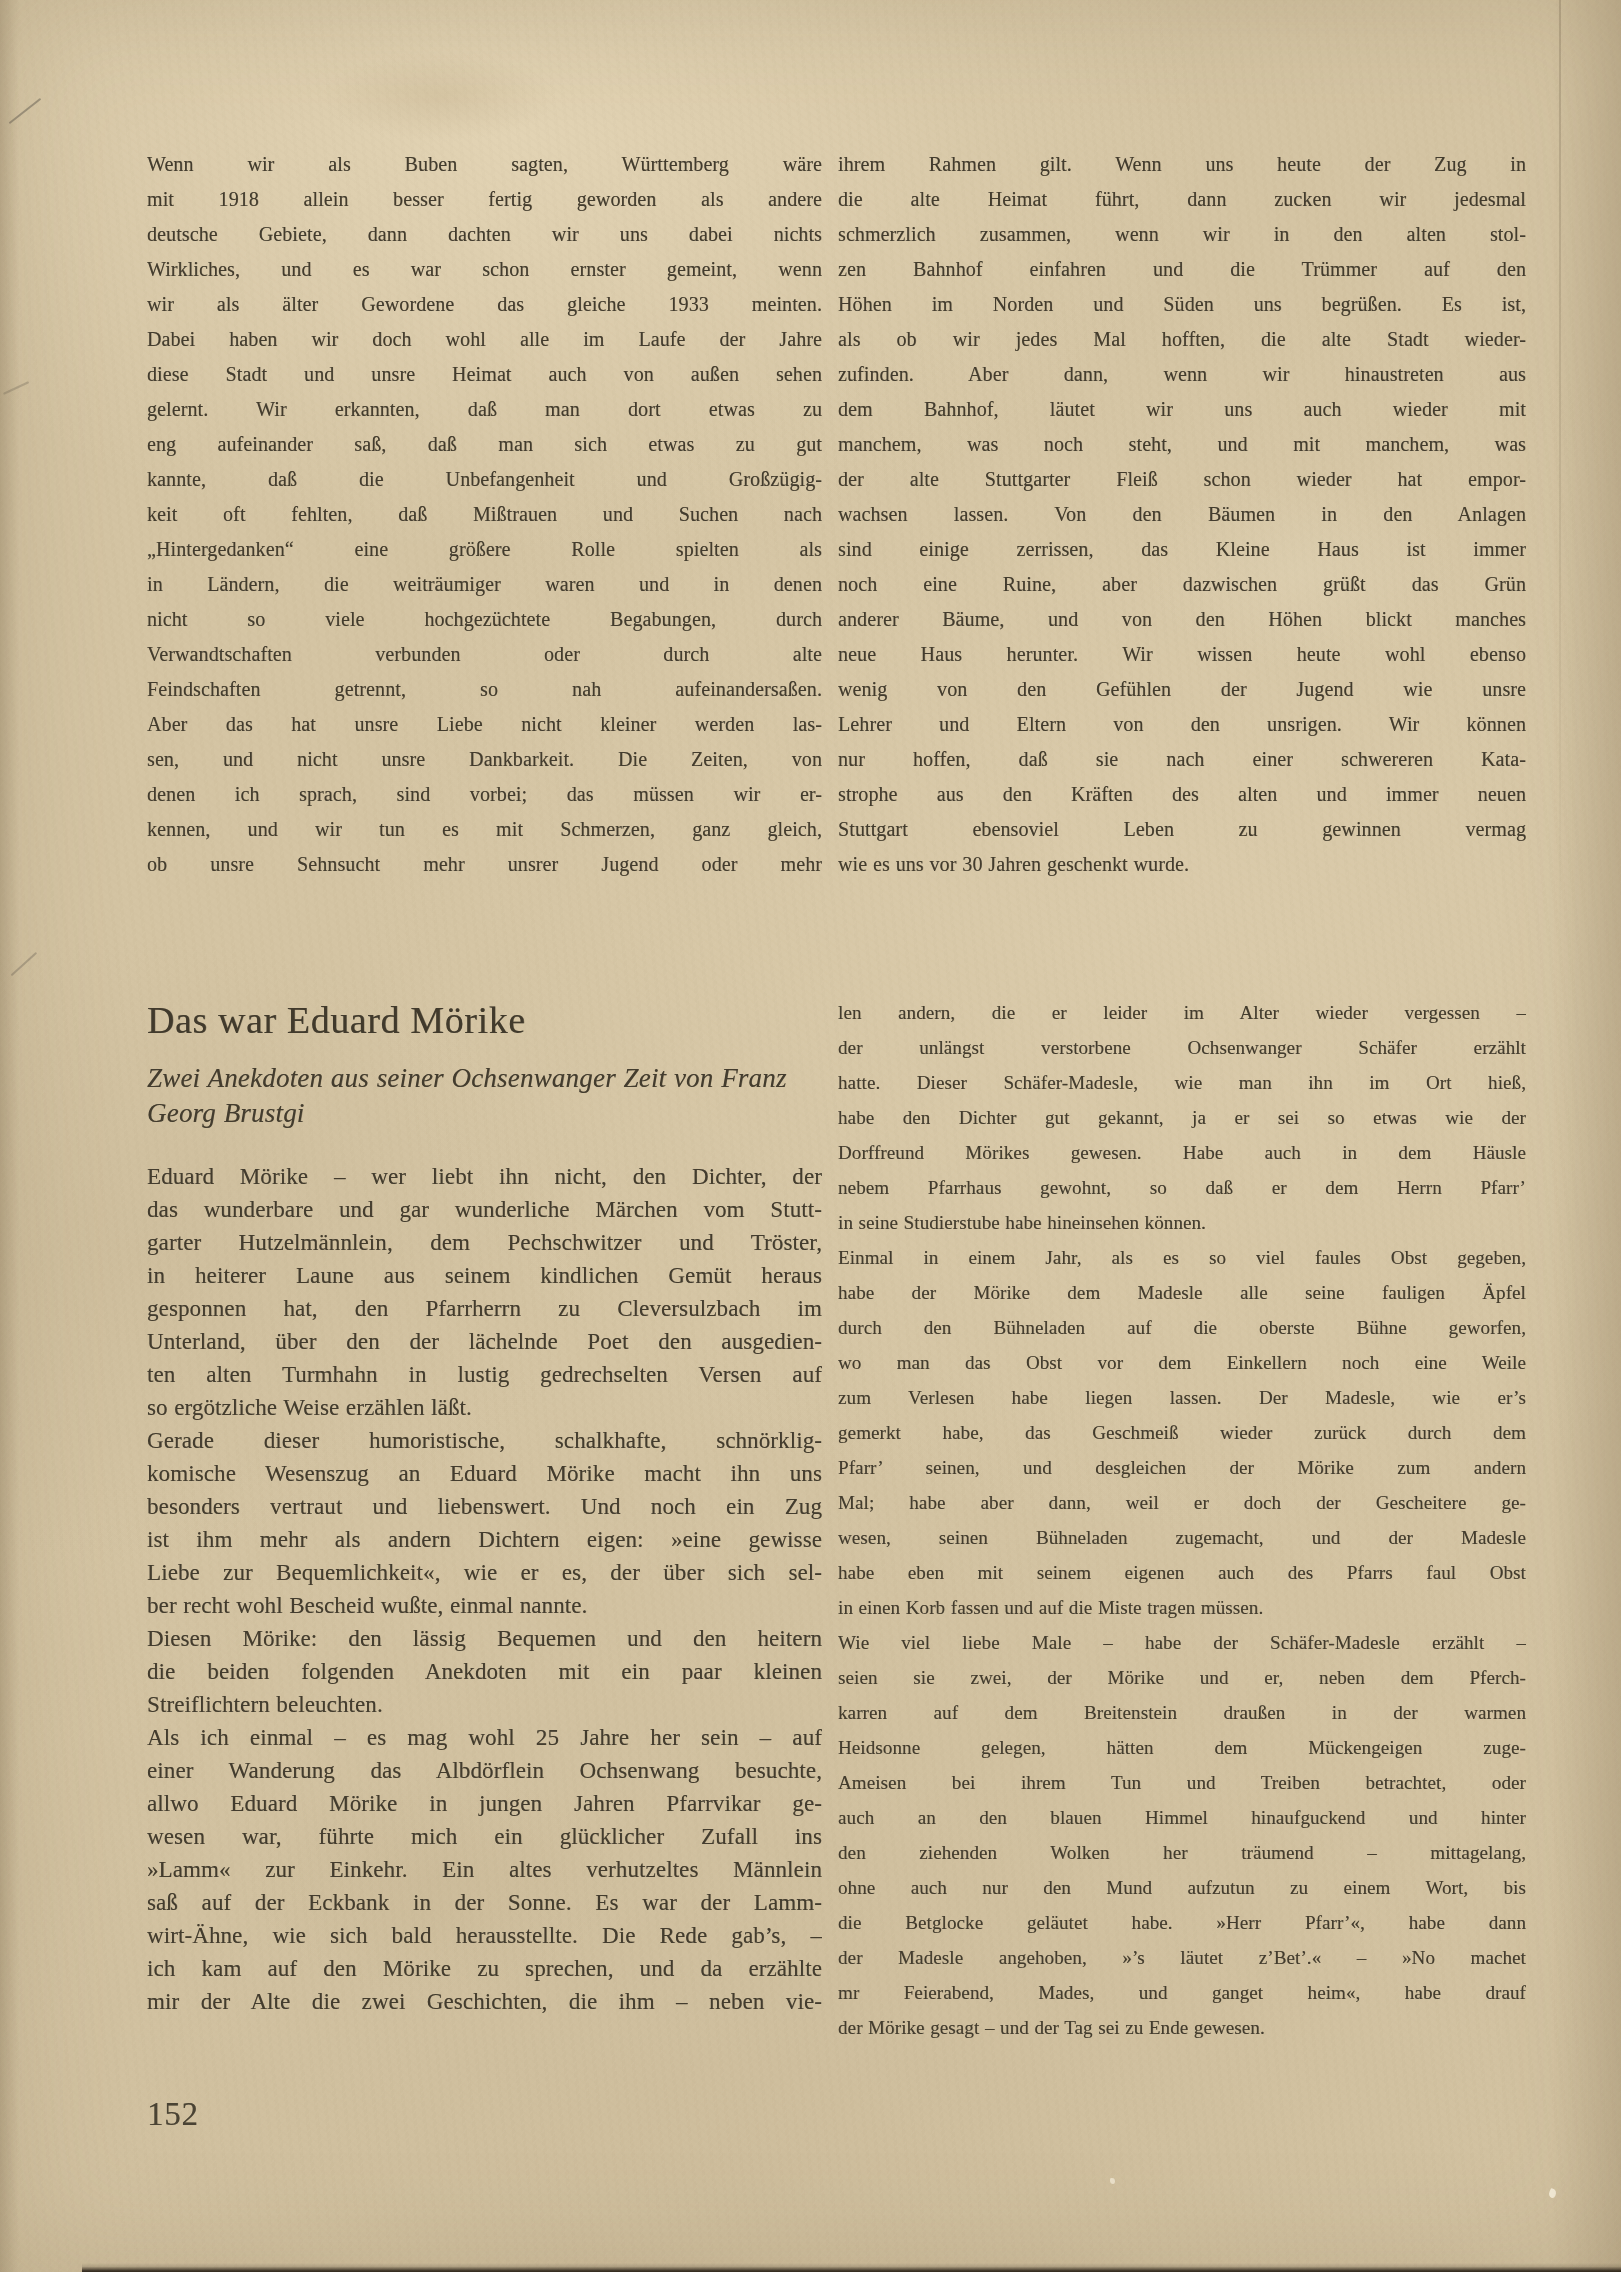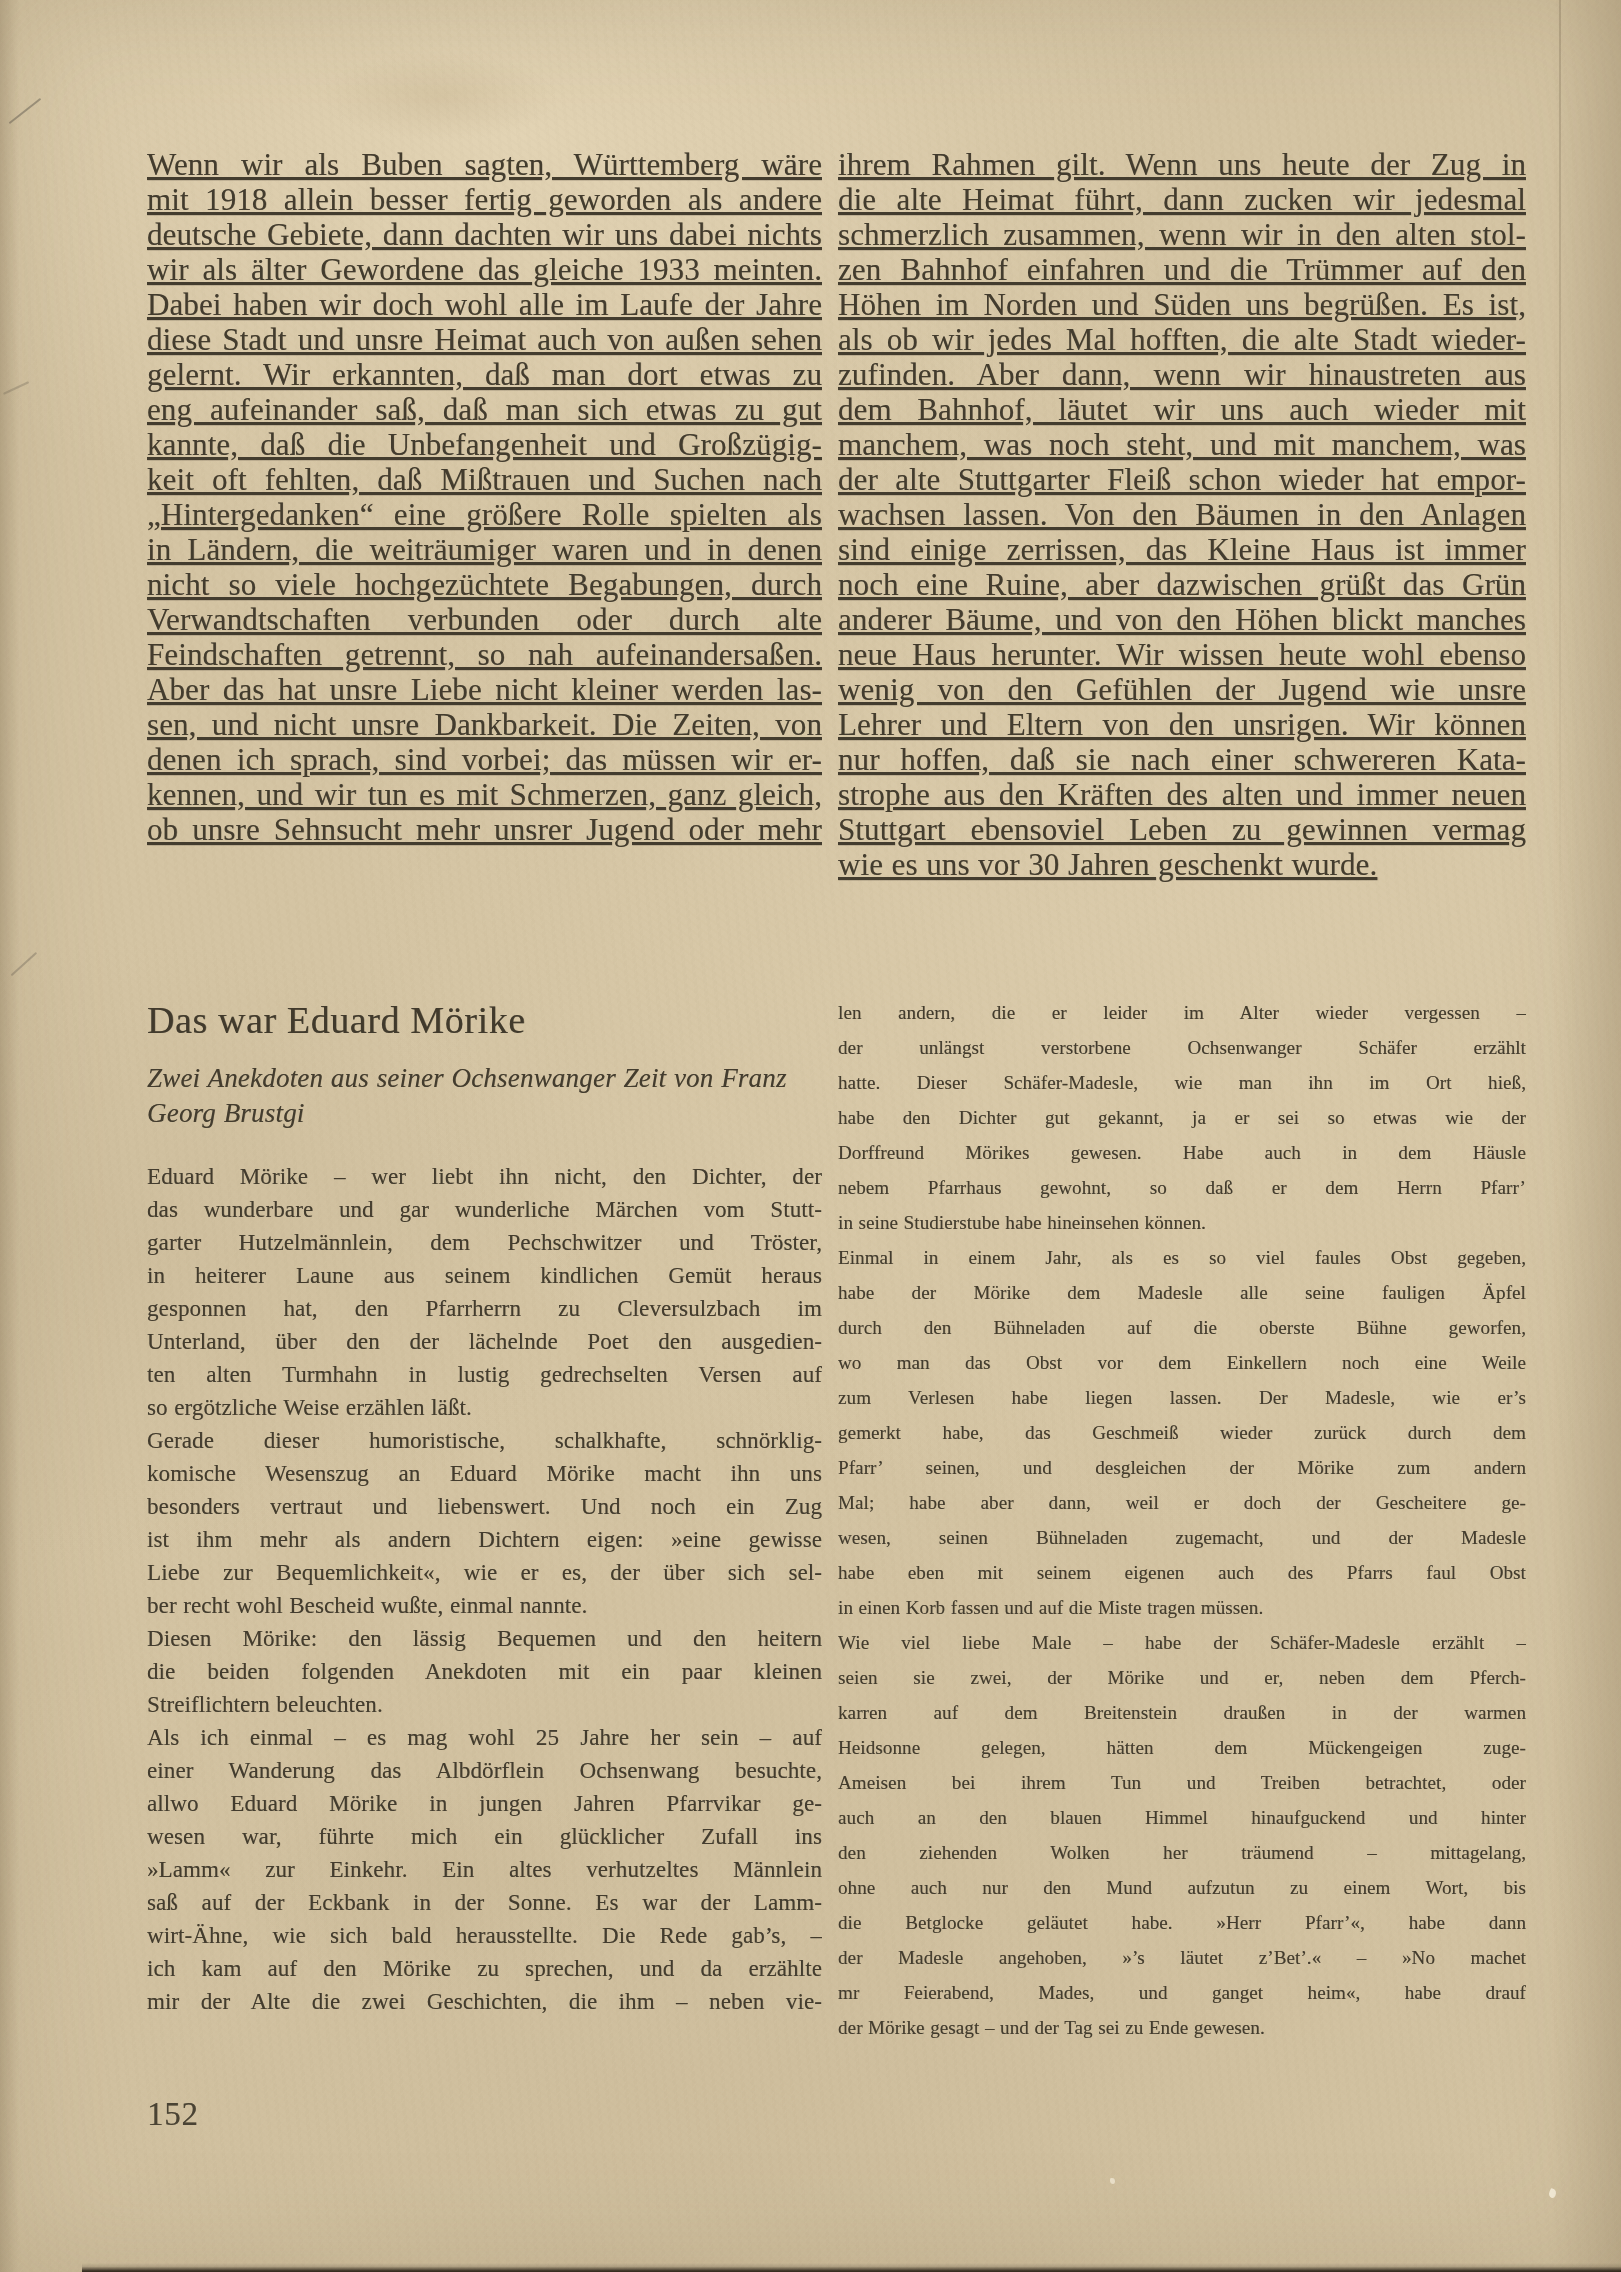--- a/index.html
+++ b/index.html
@@ -25,21 +25,21 @@
       repeating-linear-gradient(-53deg, rgba(235,224,198,0.07) 0 1.5px, rgba(0,0,0,0) 1.5px 5.2px),
       repeating-linear-gradient(84deg, rgba(150,132,100,0.04) 0 3.7px, rgba(0,0,0,0) 3.7px 9.7px);
   }
   .col{position:absolute;color:#433c2e;}
   .line{
     text-align:justify;text-align-last:justify;
     overflow:hidden;letter-spacing:0.1px;word-spacing:0.7px;
     text-shadow:0.3px 0.4px 0.5px rgba(64,57,43,0.45);
   }
   .pend{text-align-last:left;}
-  .a1 .line{font-size:31px;height:35px;line-height:35px;text-decoration:underline;}
+  .a1 .line{font-size:20px;height:35px;line-height:35px;}
   .a1-left{left:147px;top:147px;width:675px;}
   .a1-right{left:838px;top:147px;width:688px;}
   .a2-left-body{left:147px;top:1160px;width:675px;}
   .a2-left-body .line{font-size:23px;height:33px;line-height:33px;}
   .a2-right-body{left:838px;top:995px;width:688px;}
   .a2-right-body .line{font-size:19px;height:35px;line-height:35px;}
   .headline{
     position:absolute;left:147px;top:1000px;width:675px;
     font-size:38px;line-height:40px;letter-spacing:0.6px;color:#413a2c;
     text-shadow:0.4px 0.4px 0.6px rgba(64,57,43,0.5);
@@ -89,20 +89,21 @@
   <div class="grain"></div>
 
   <div class="stain st1"></div>
   <div class="stain st2"></div>
   <div class="stain st3"></div>
 
   <div class="col a1 a1-left">
       <div class="line">Wenn wir als Buben sagten, Württemberg wäre</div>
       <div class="line">mit 1918 allein besser fertig geworden als andere</div>
       <div class="line">deutsche Gebiete, dann dachten wir uns dabei nichts</div>
+      <div class="line">Wirkliches, und es war schon ernster gemeint, wenn</div>
       <div class="line">wir als älter Gewordene das gleiche 1933 meinten.</div>
       <div class="line">Dabei haben wir doch wohl alle im Laufe der Jahre</div>
       <div class="line">diese Stadt und unsre Heimat auch von außen sehen</div>
       <div class="line">gelernt. Wir erkannten, daß man dort etwas zu</div>
       <div class="line">eng aufeinander saß, daß man sich etwas zu gut</div>
       <div class="line">kannte, daß die Unbefangenheit und Großzügig-</div>
       <div class="line">keit oft fehlten, daß Mißtrauen und Suchen nach</div>
       <div class="line">„Hintergedanken“ eine größere Rolle spielten als</div>
       <div class="line">in Ländern, die weiträumiger waren und in denen</div>
       <div class="line">nicht so viele hochgezüchtete Begabungen, durch</div>

